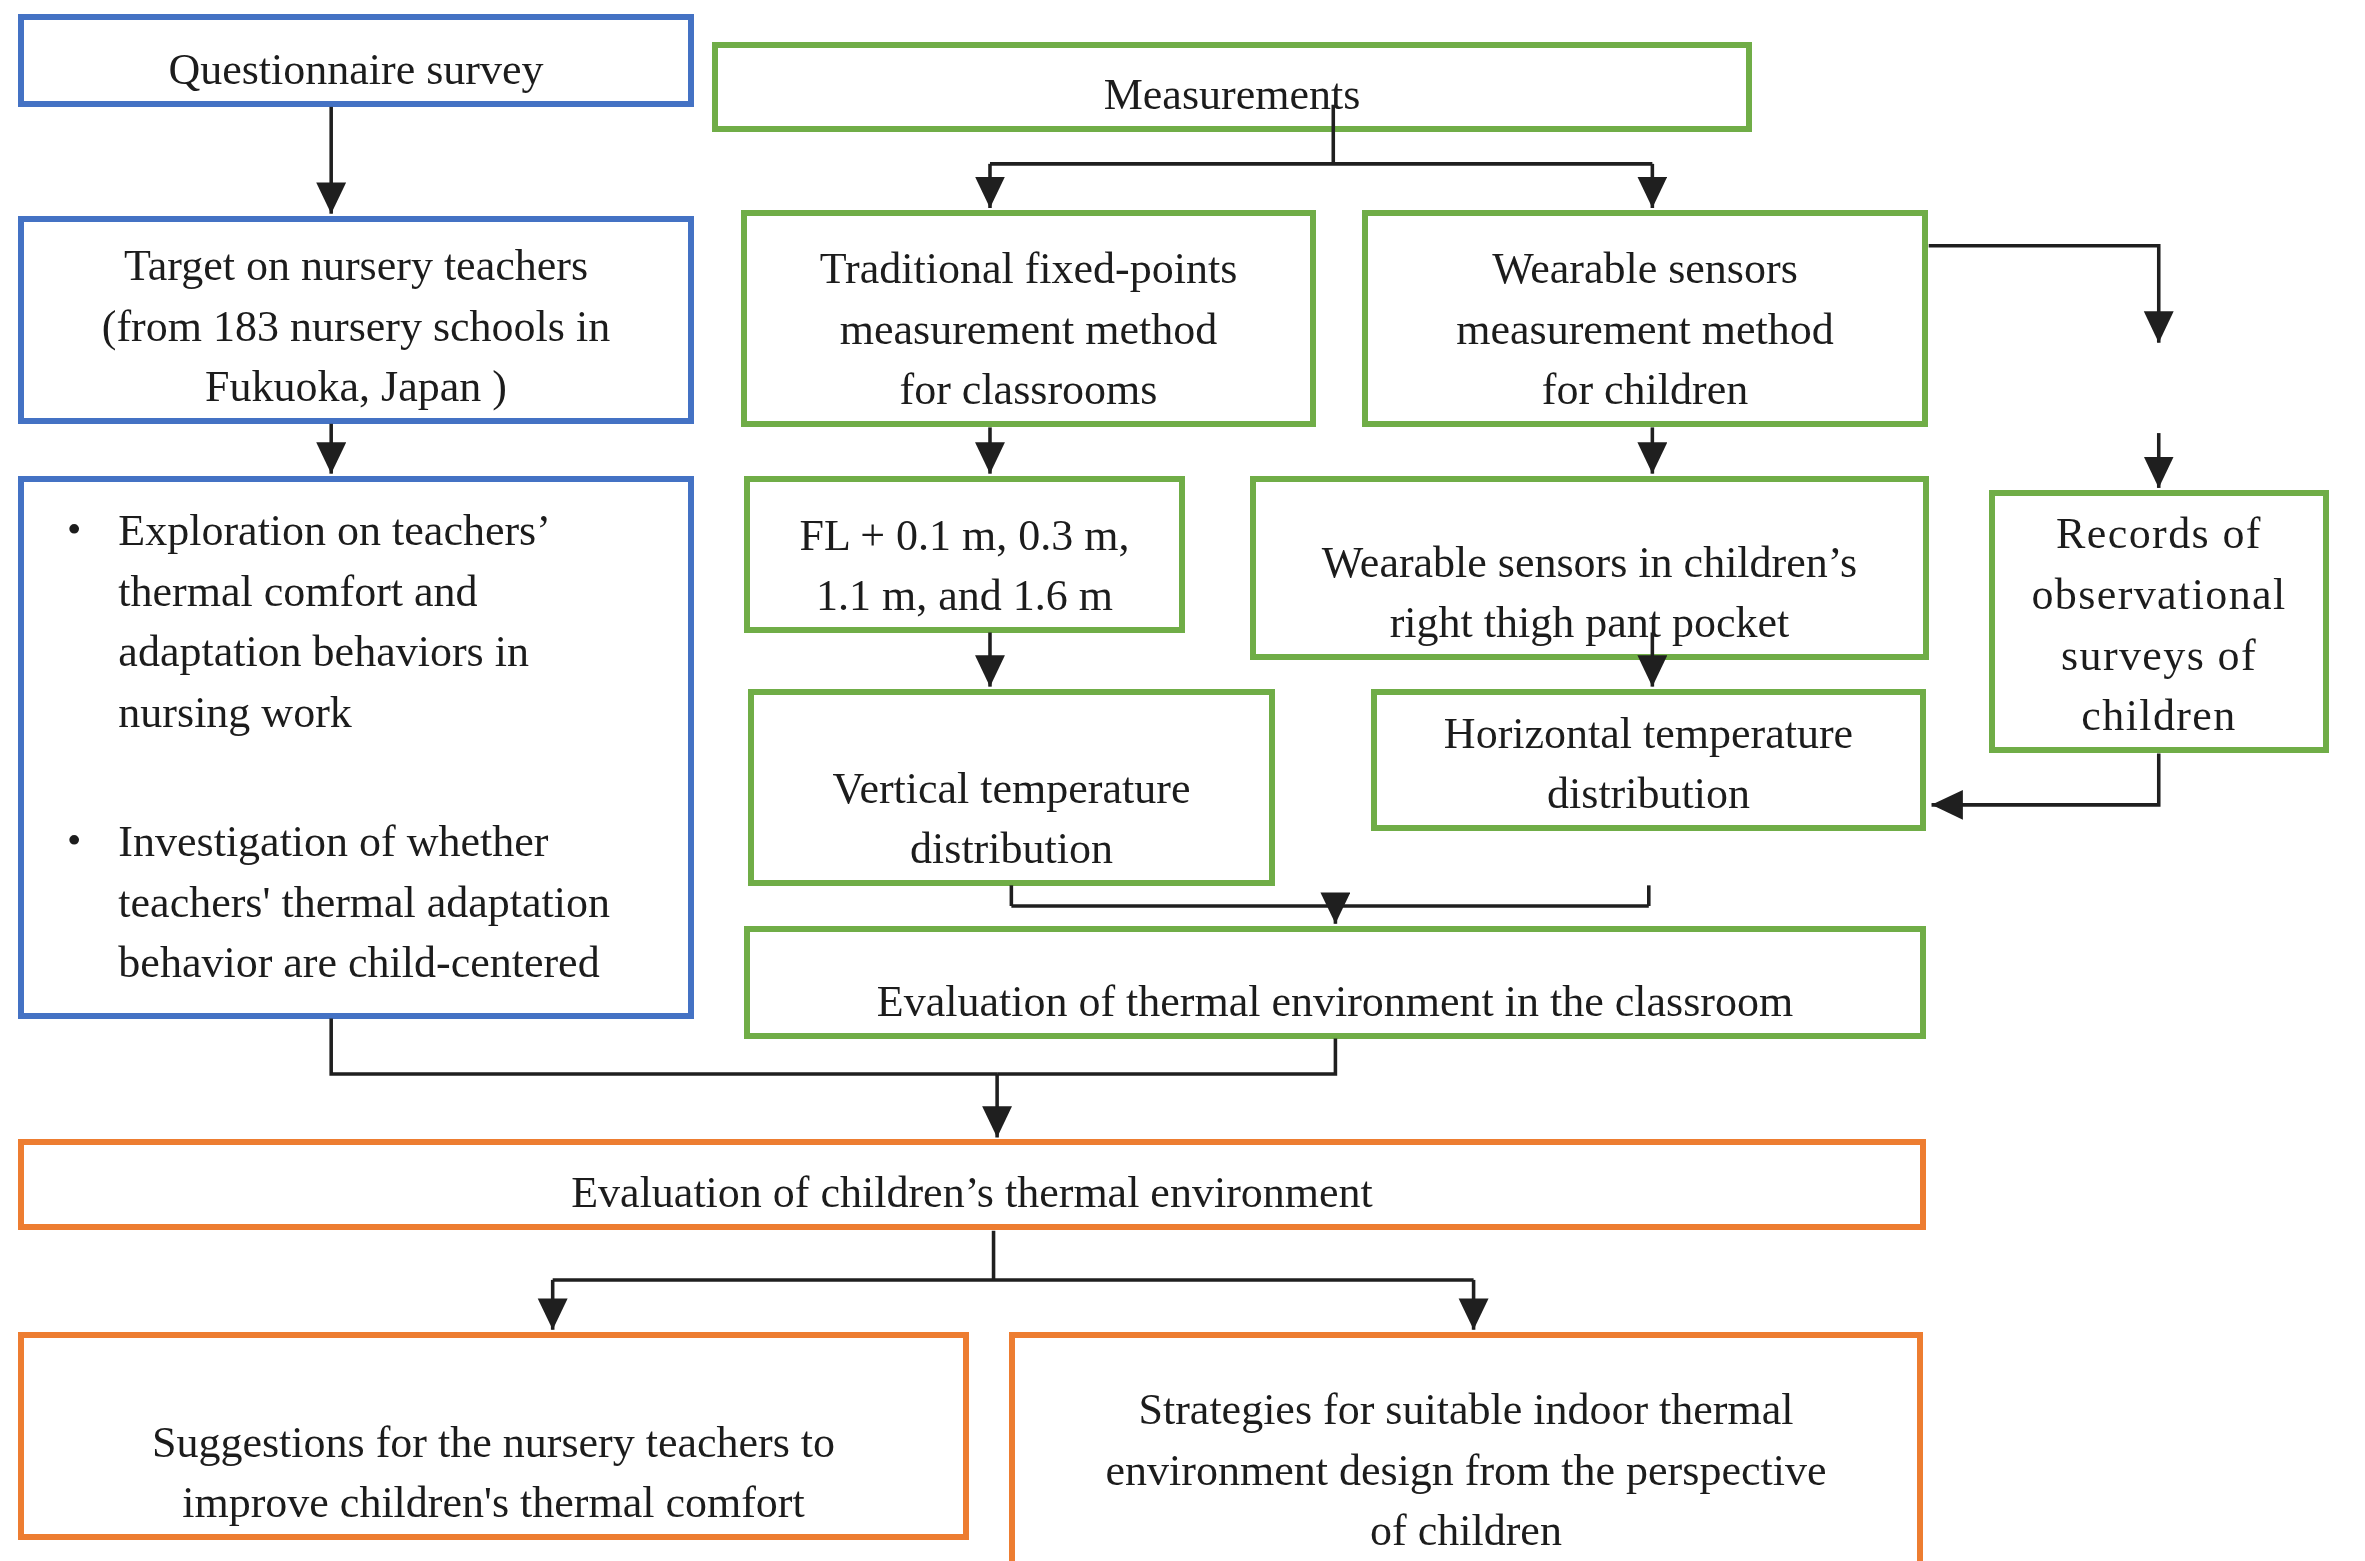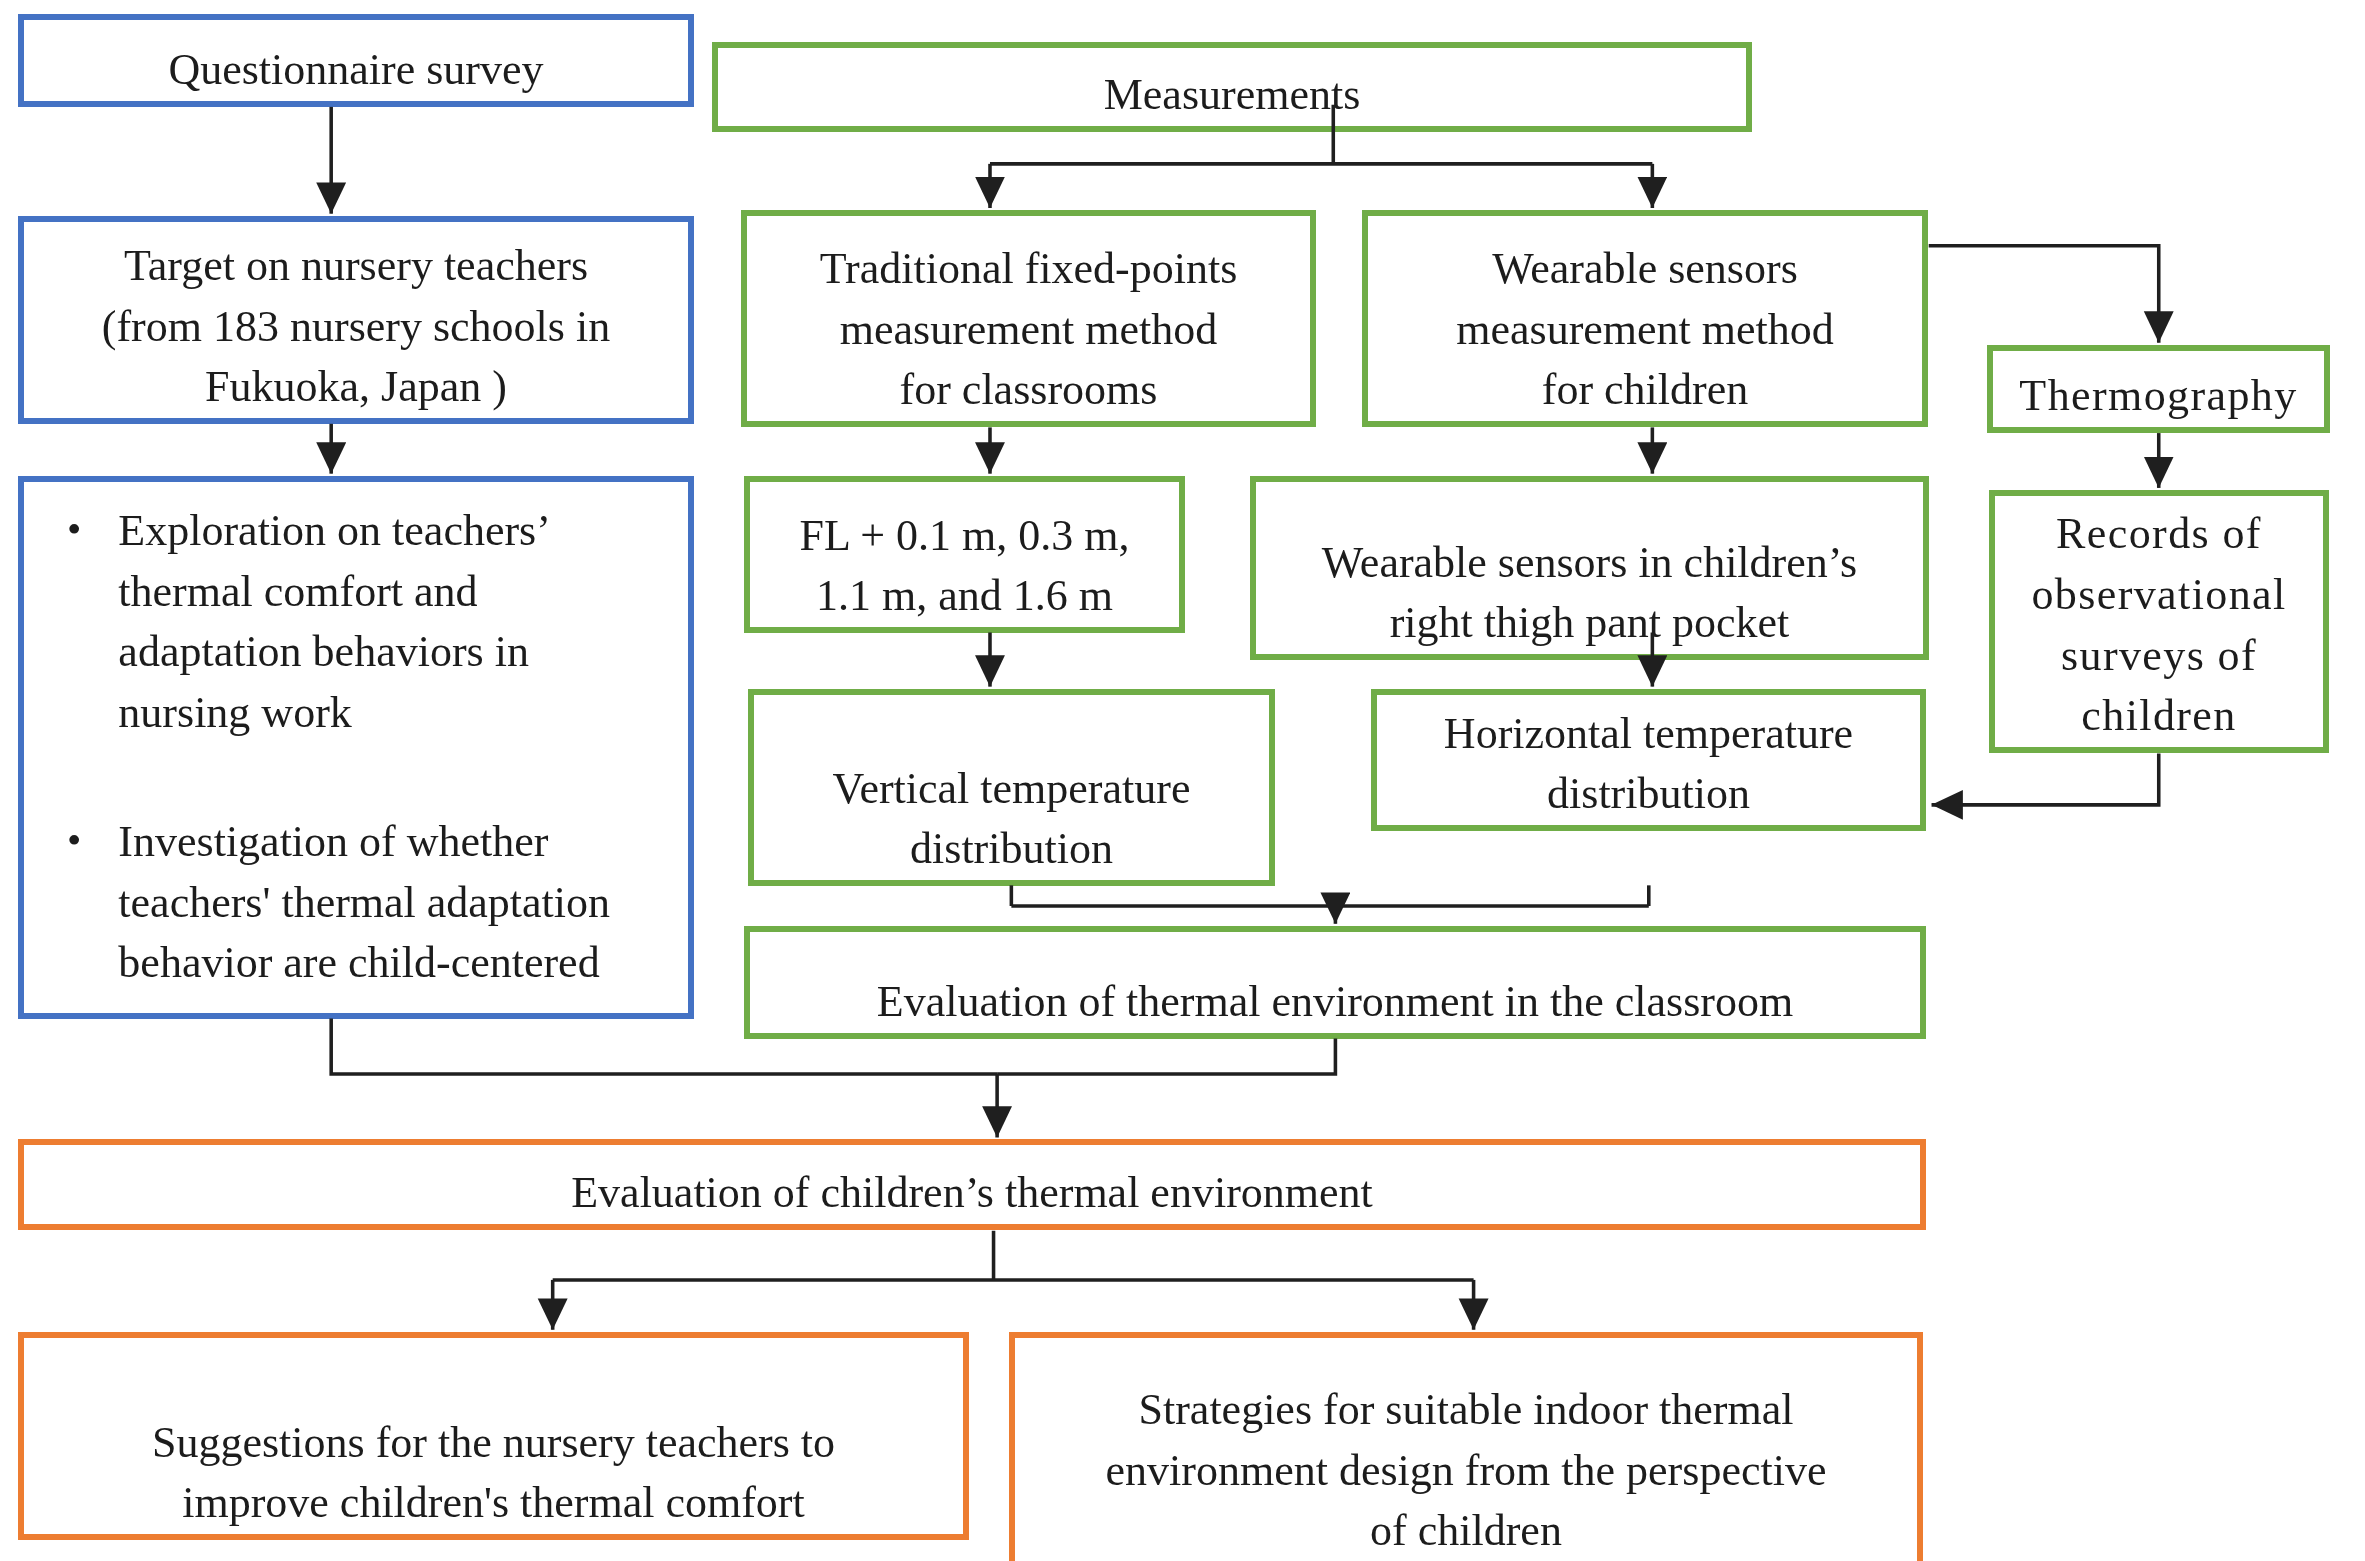--- a/index.html
+++ b/index.html
@@ -109,23 +109,20 @@
 measurement method
 for classrooms</span>
   </div>
 
   <div class="box green" style="left: 1362px; top: 210px; width: 566px; height: 217px; border-color: rgb(112, 173, 71);">
     <span class="box-label">Wearable sensors
 measurement method
 for children</span>
   </div>
 
-  <div class="box green wide-letters" style="left: 1987px; top: 345px; width: 343px; height: 88px; border-color: rgb(112, 173, 71);">
-    <span class="box-label">Thermography</span>
-  </div>
 
   <div class="box blue objectives" style="left: 18px; top: 476px; width: 676px; height: 543px; border-color: rgb(68, 114, 196);">
     <div class="obj-item">
       <span class="obj-bullet">•</span>
       <span class="obj-text">Exploration on teachers’
 thermal comfort and
 adaptation behaviors in
 nursing work</span>
     </div>
     <div class="obj-item">

